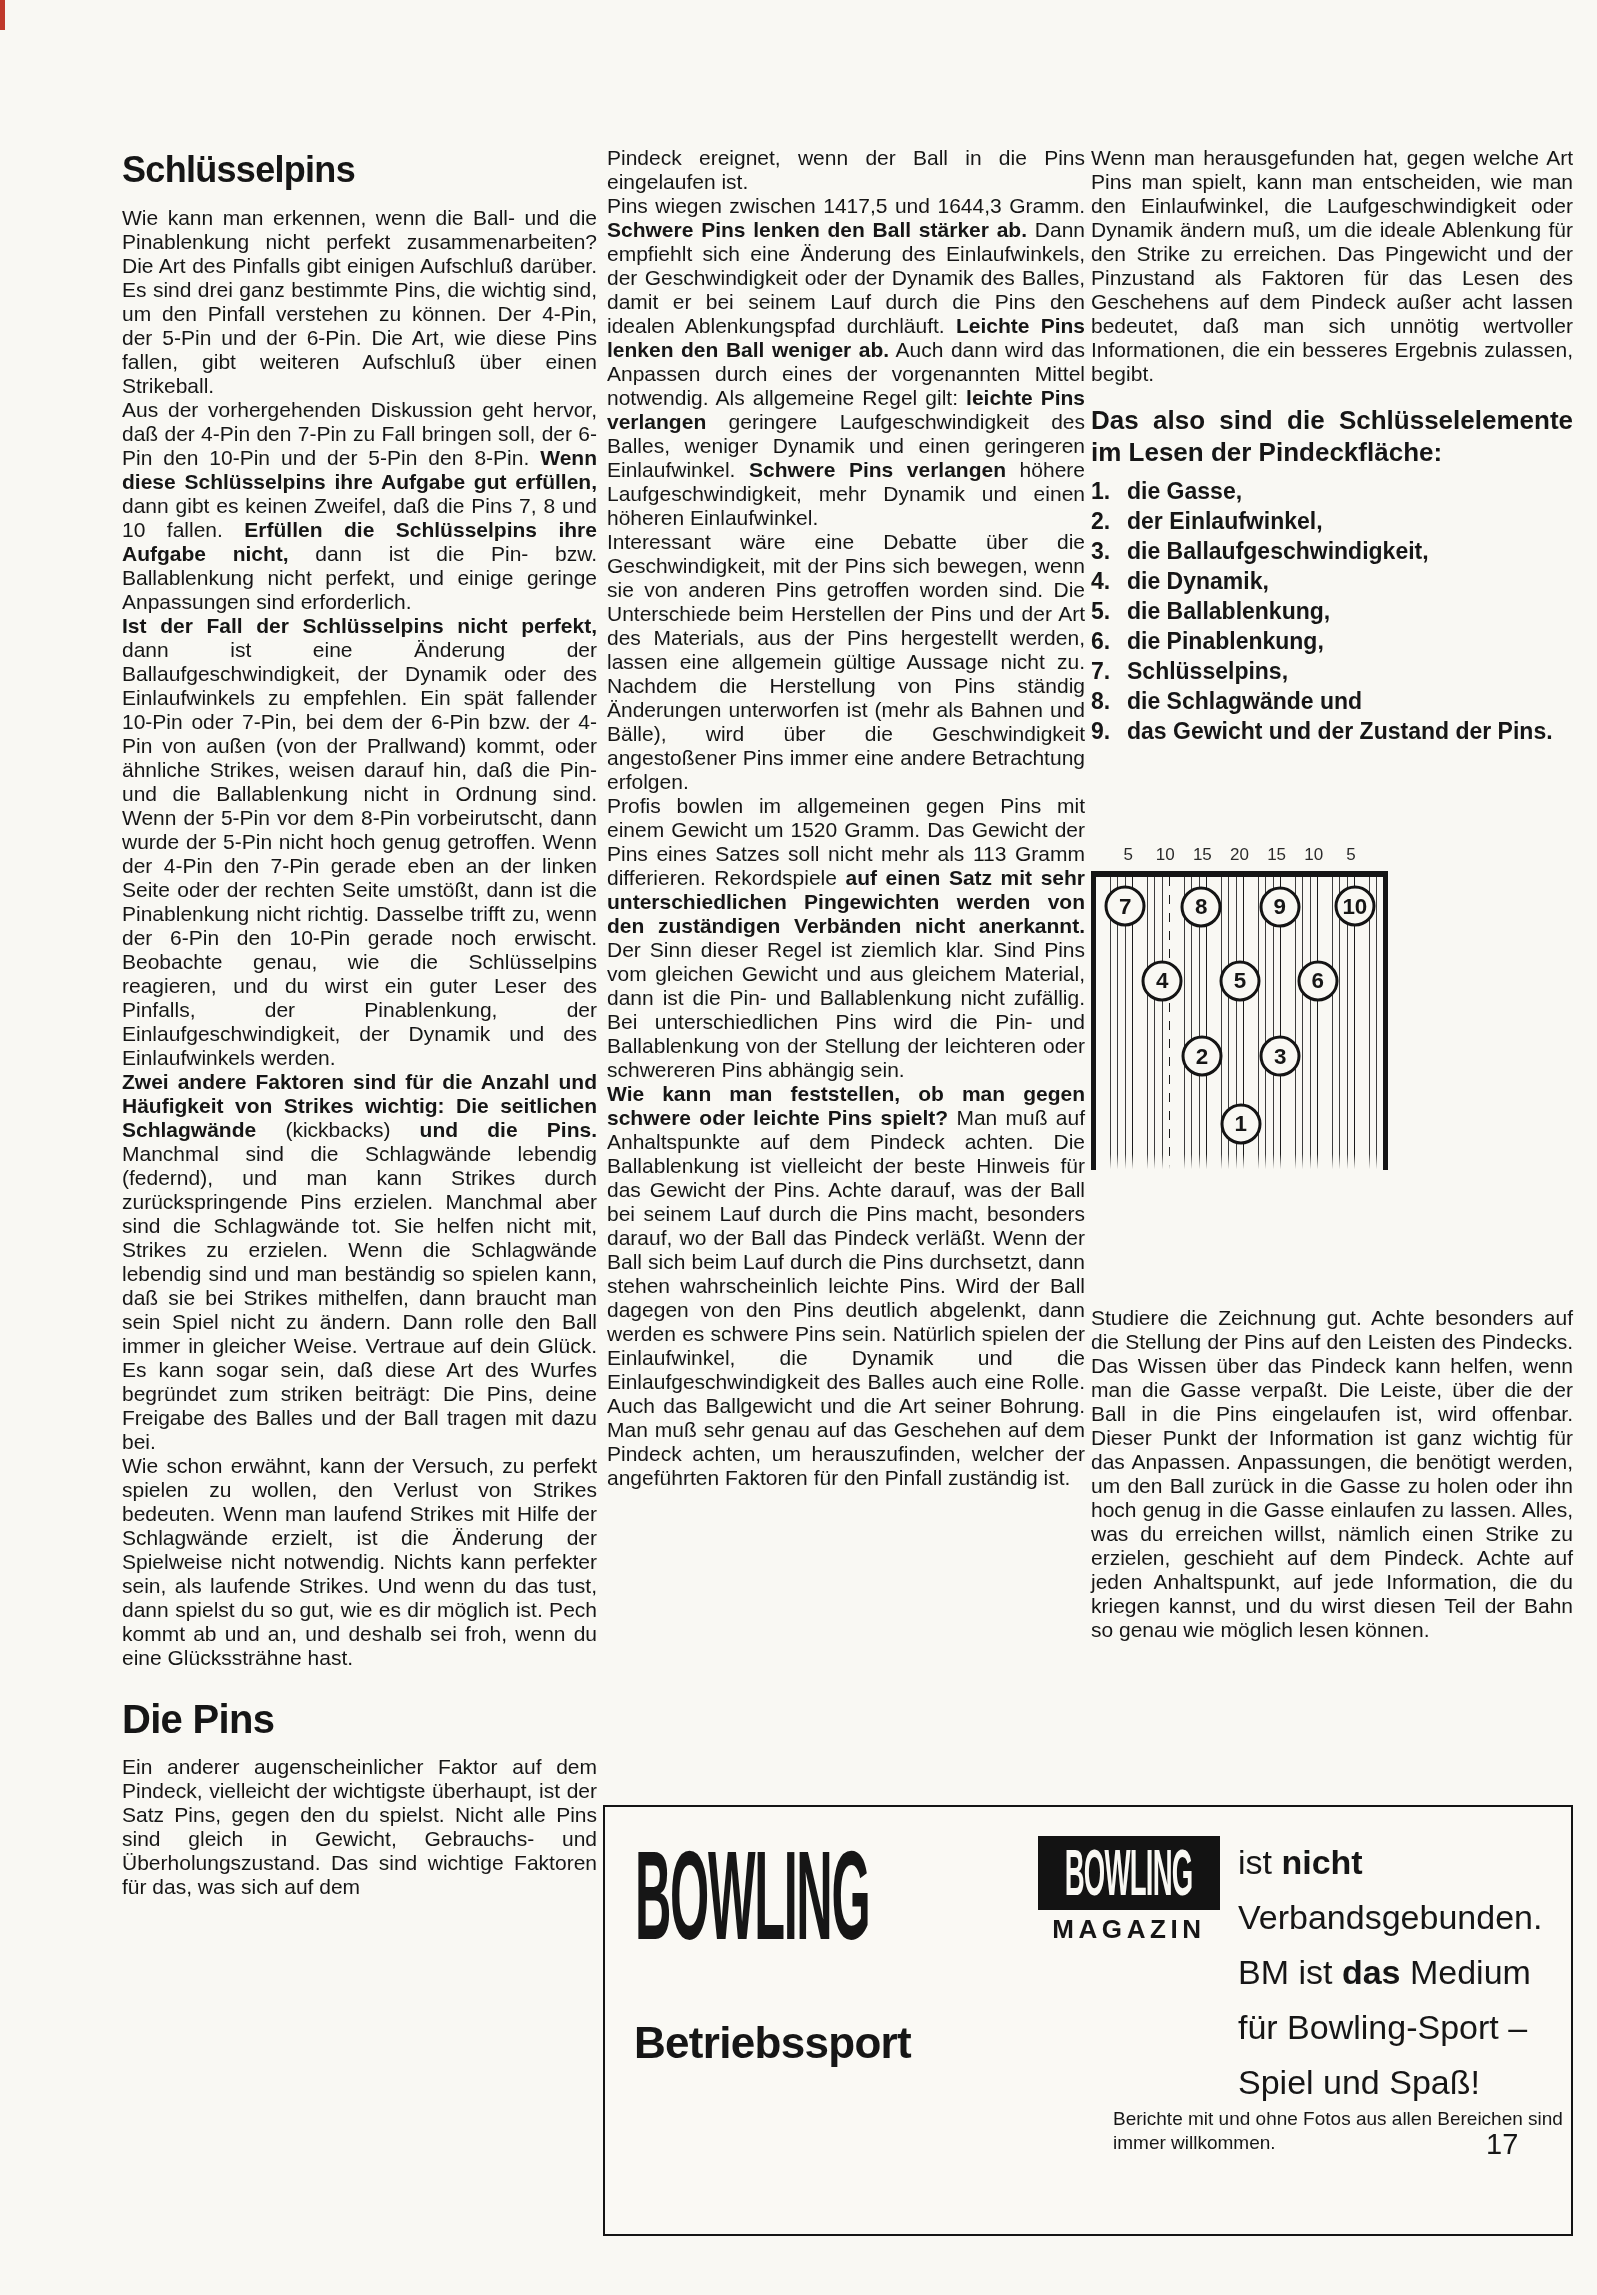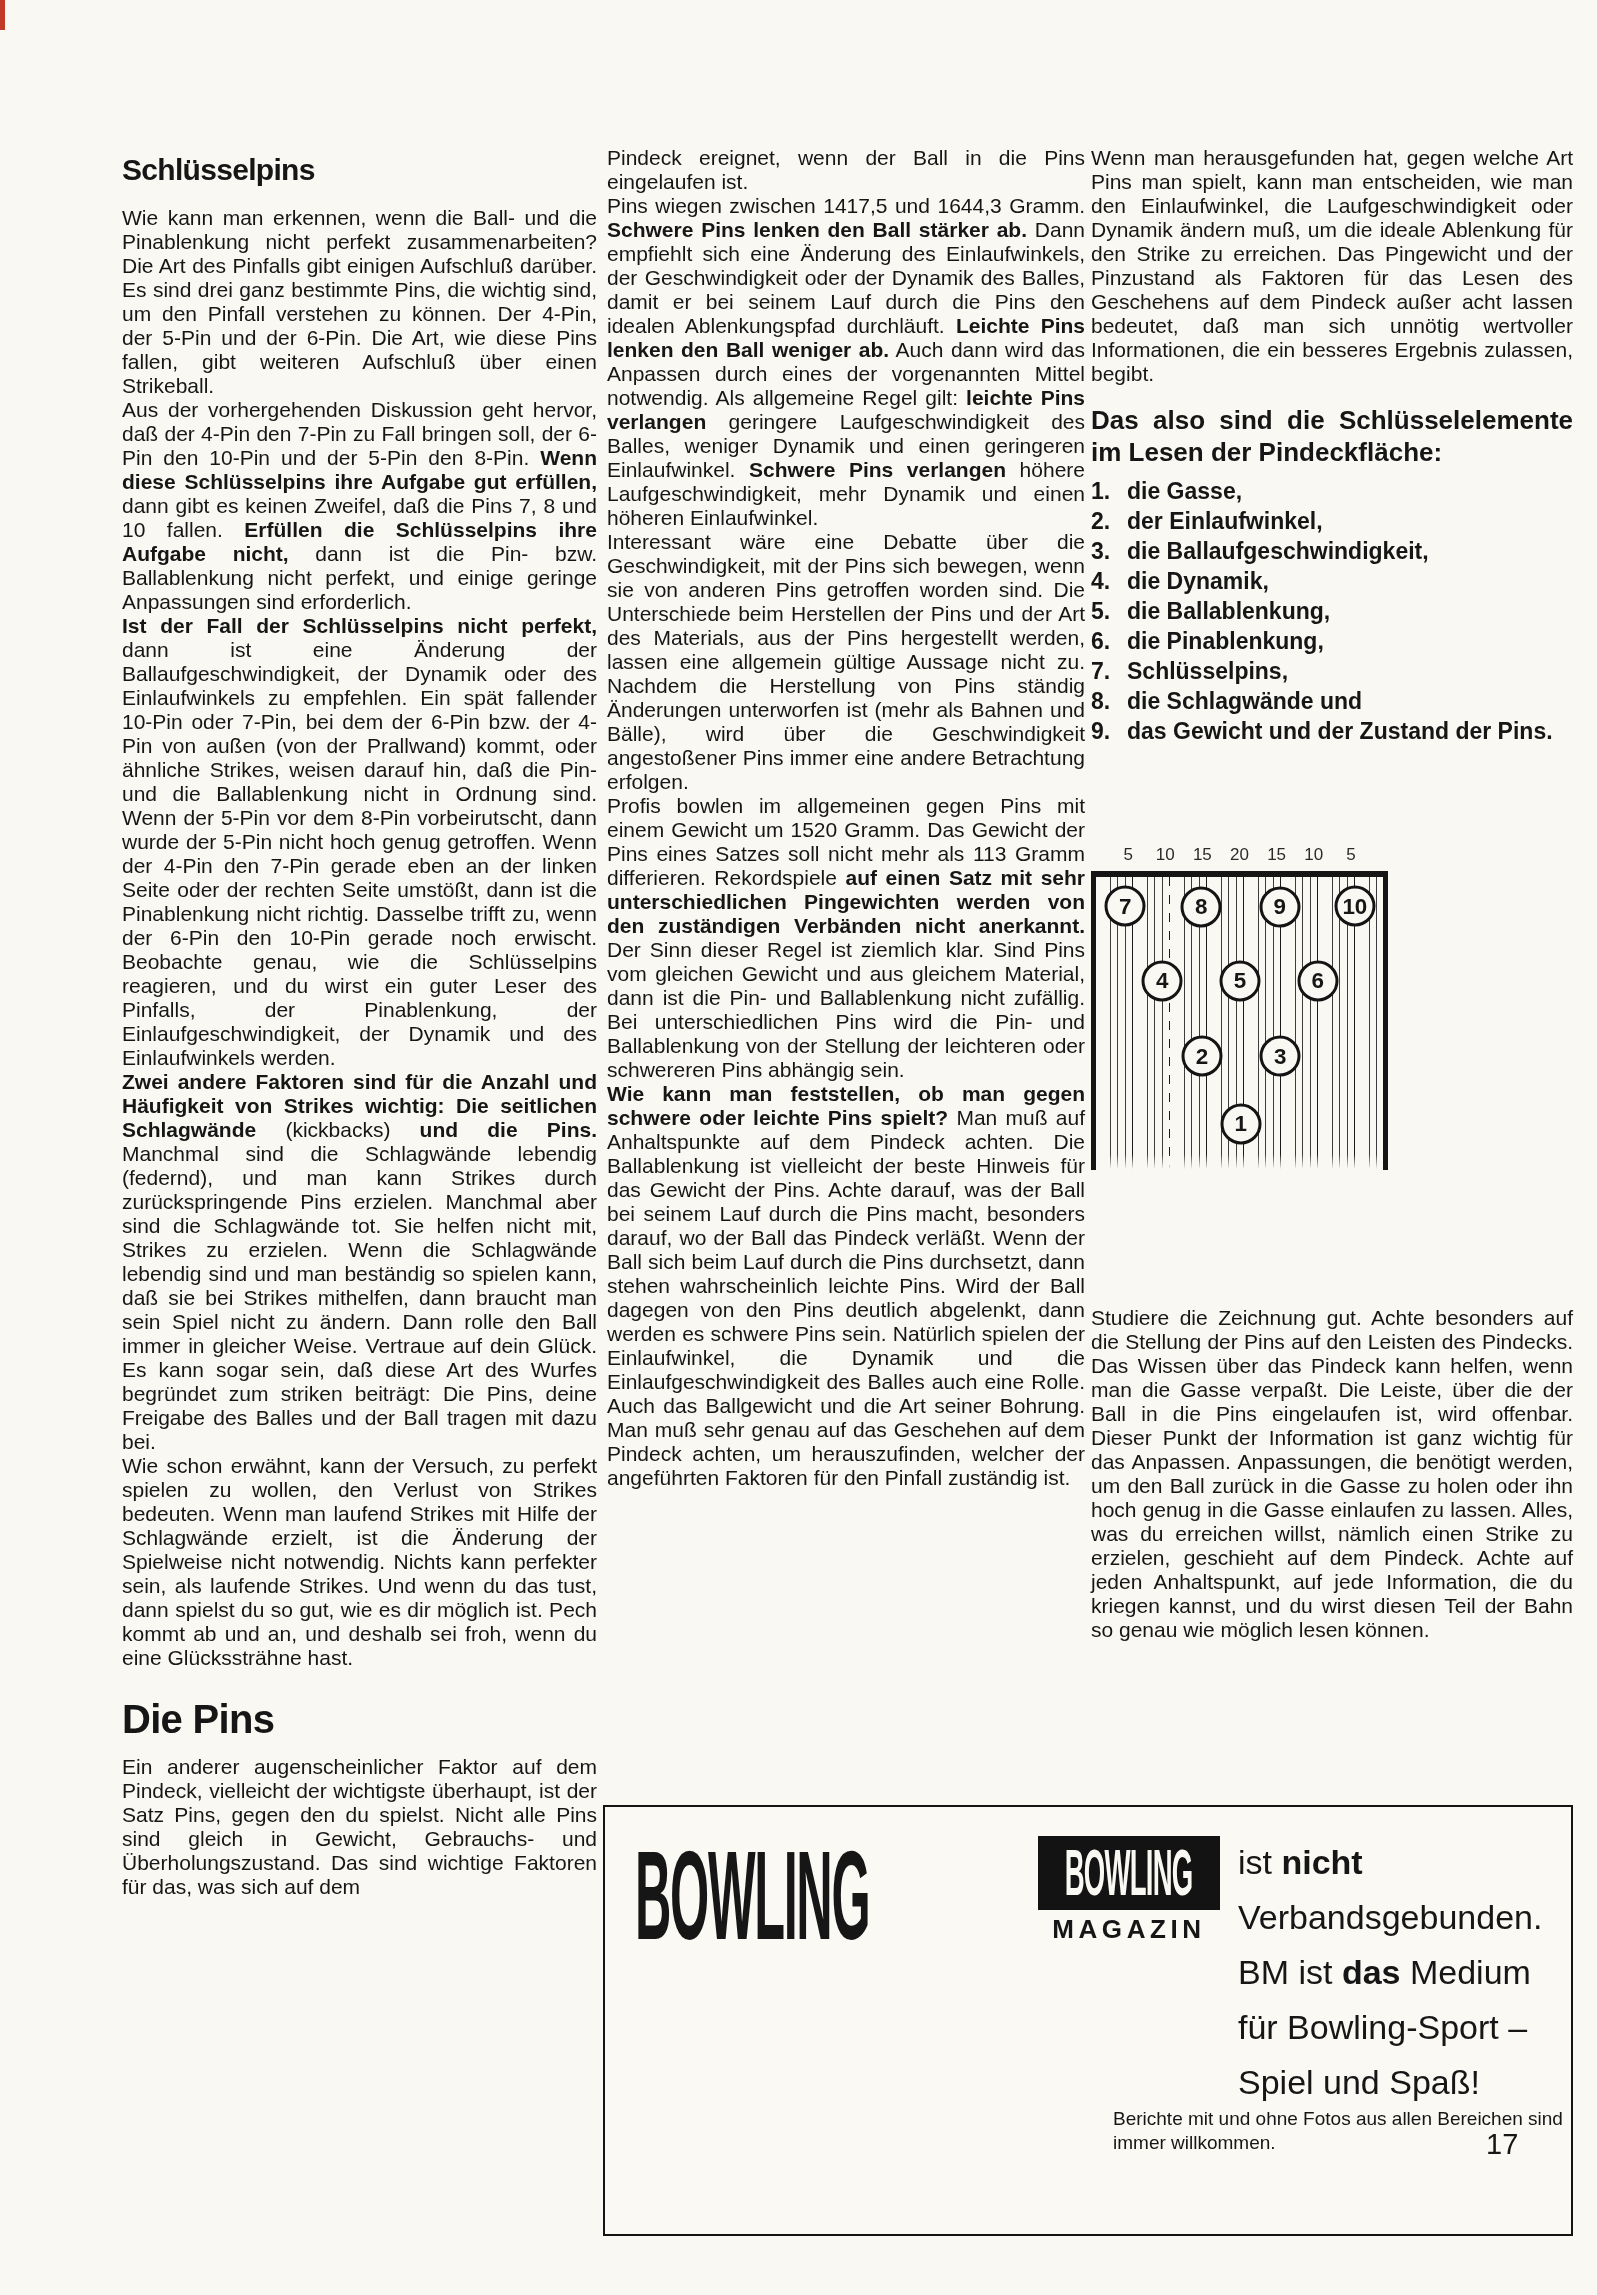--- a/index.html
+++ b/index.html
@@ -7,21 +7,21 @@
     position:relative;width:1598px;height:2295px;margin:0 auto;
     background:#f9f8f3;color:#161616;
     font-family:"Liberation Sans",sans-serif;overflow:hidden;
   }
   .scan-mark{position:absolute;left:0;top:0;width:4.6px;height:30px;background:#c0392b;}
 
   .col{position:absolute;text-align:justify;font-size:21px;line-height:24px;}
   .col p{margin:0;}
   .b{font-weight:bold;}
 
-  .h1{font-size:30px;line-height:38px;font-weight:bold;margin:0 0 17px 0;letter-spacing:-0.7px;}
+  .h1{font-size:36px;line-height:38px;font-weight:bold;margin:0 0 17px 0;letter-spacing:-0.7px;}
   .h2{font-size:40px;line-height:38px;font-weight:bold;margin:30px 0 17px 0;letter-spacing:-0.7px;}
   .subhead{font-size:26px;line-height:32px;font-weight:bold;margin:18px 0 0 0;text-align:justify;}
 
   .col1{left:122px;top:151px;width:475px;}
   .col2{left:607px;top:146px;width:478px;}
   .col3{left:1091px;top:146px;width:482px;}
 
   .keylist{margin:8px 0 0 0;padding:0;list-style:none;font-weight:bold;font-size:23px;line-height:30px;text-align:left;}
   .keylist li{display:flex;}
   .li-n{flex:0 0 36px;}
@@ -183,20 +183,21 @@
       </div>
     </div>
 
     <p class="after-diagram"><span>Studiere die Zeichnung gut. Achte besonders auf die Stellung der Pins auf den Leisten des Pindecks. Das Wissen über das Pindeck kann helfen, wenn man die Gasse verpaßt. Die Leiste, über die der Ball in die Pins eingelaufen ist, wird offenbar. Dieser Punkt der Information ist ganz wichtig für das Anpassen. Anpassungen, die benötigt werden, um den Ball zurück in die Gasse zu holen oder ihn hoch genug in die Gasse einlaufen zu lassen. Alles, was du erreichen willst, nämlich einen Strike zu erzielen, geschieht auf dem Pindeck. Achte auf jeden Anhaltspunkt, auf jede Information, die du kriegen kannst, und du wirst diesen Teil der Bahn so genau wie möglich lesen können.</span></p>
   </div>
 
   <div class="ad">
     <div class="ad-bowling">BOWLING</div>
 
     <div class="ad-products">
+        <div>Betriebssport</div>
       </div>
 
     <div class="maglogo">
       <div class="maglogo-box">
         <span class="maglogo-bowling">BOWLING</span>
       </div>
       <div class="maglogo-magazin">MAGAZIN</div>
     </div>
 
     <div class="ad-claim">

